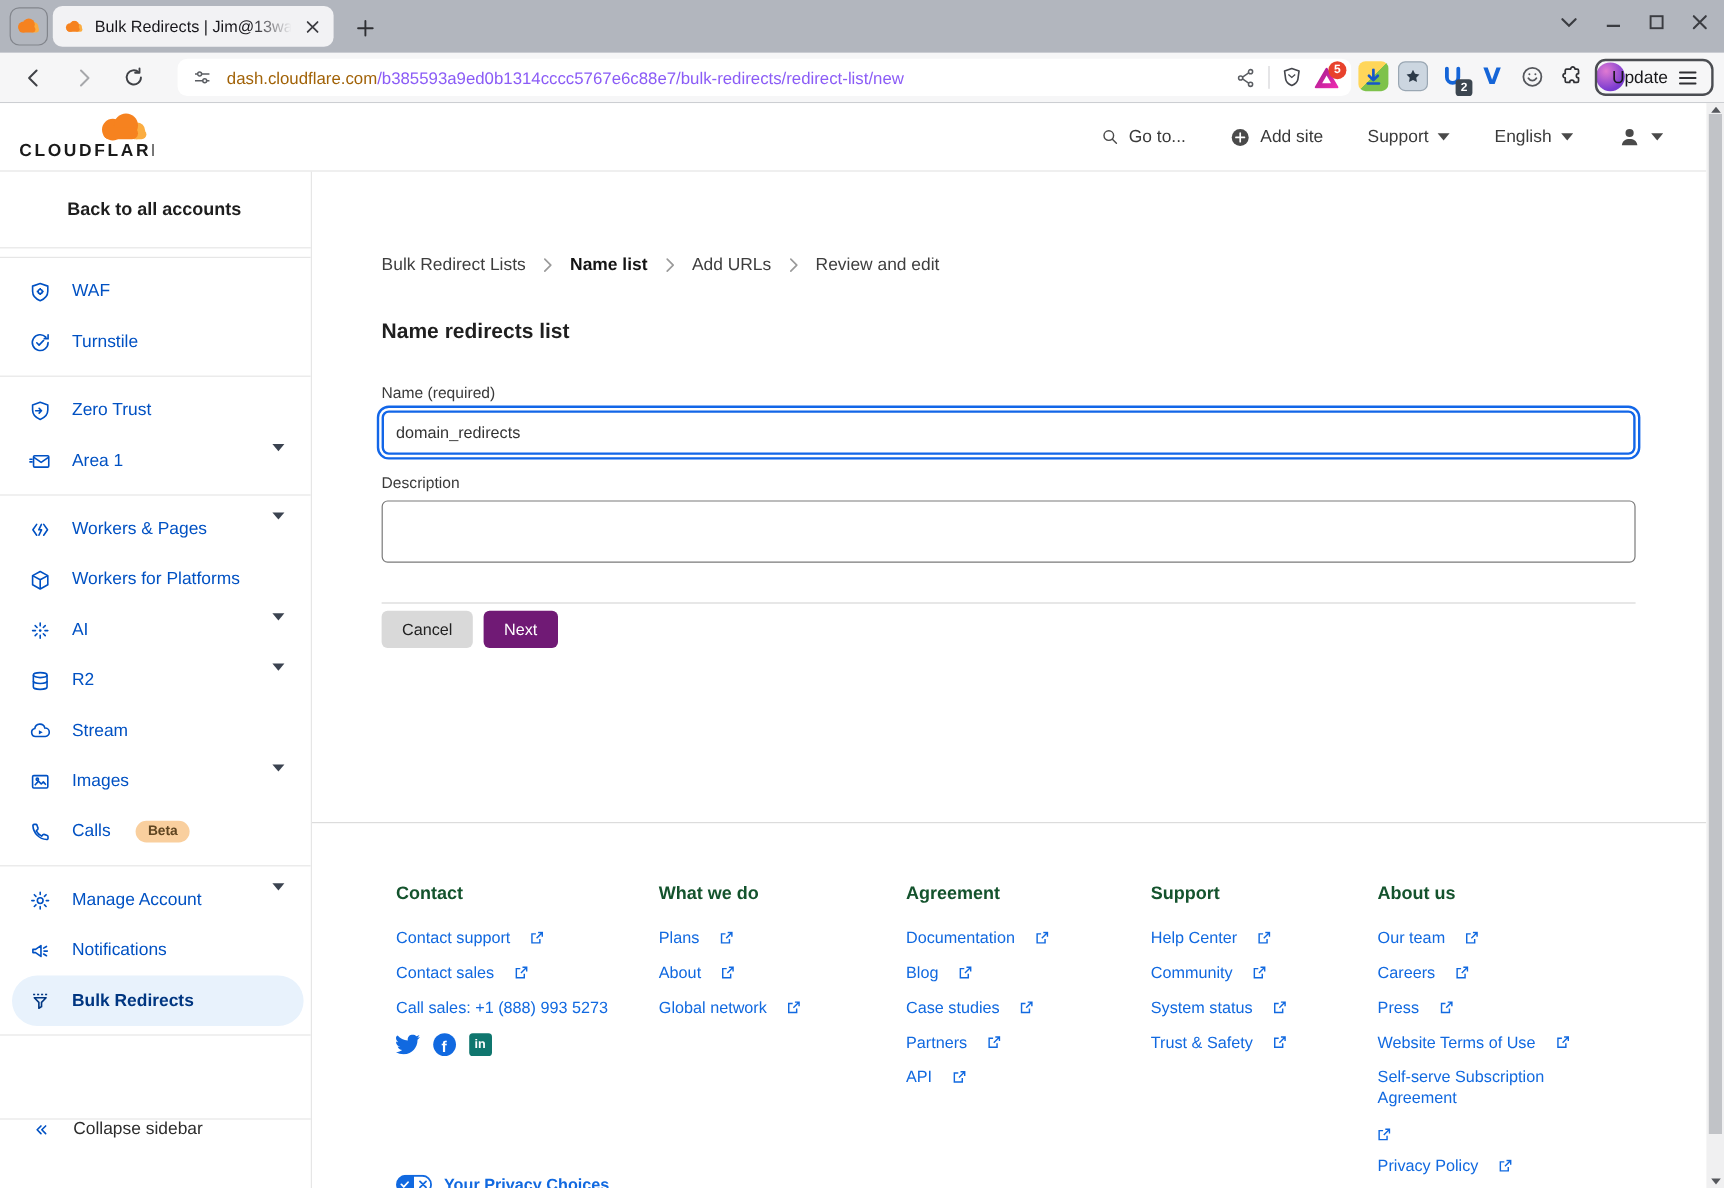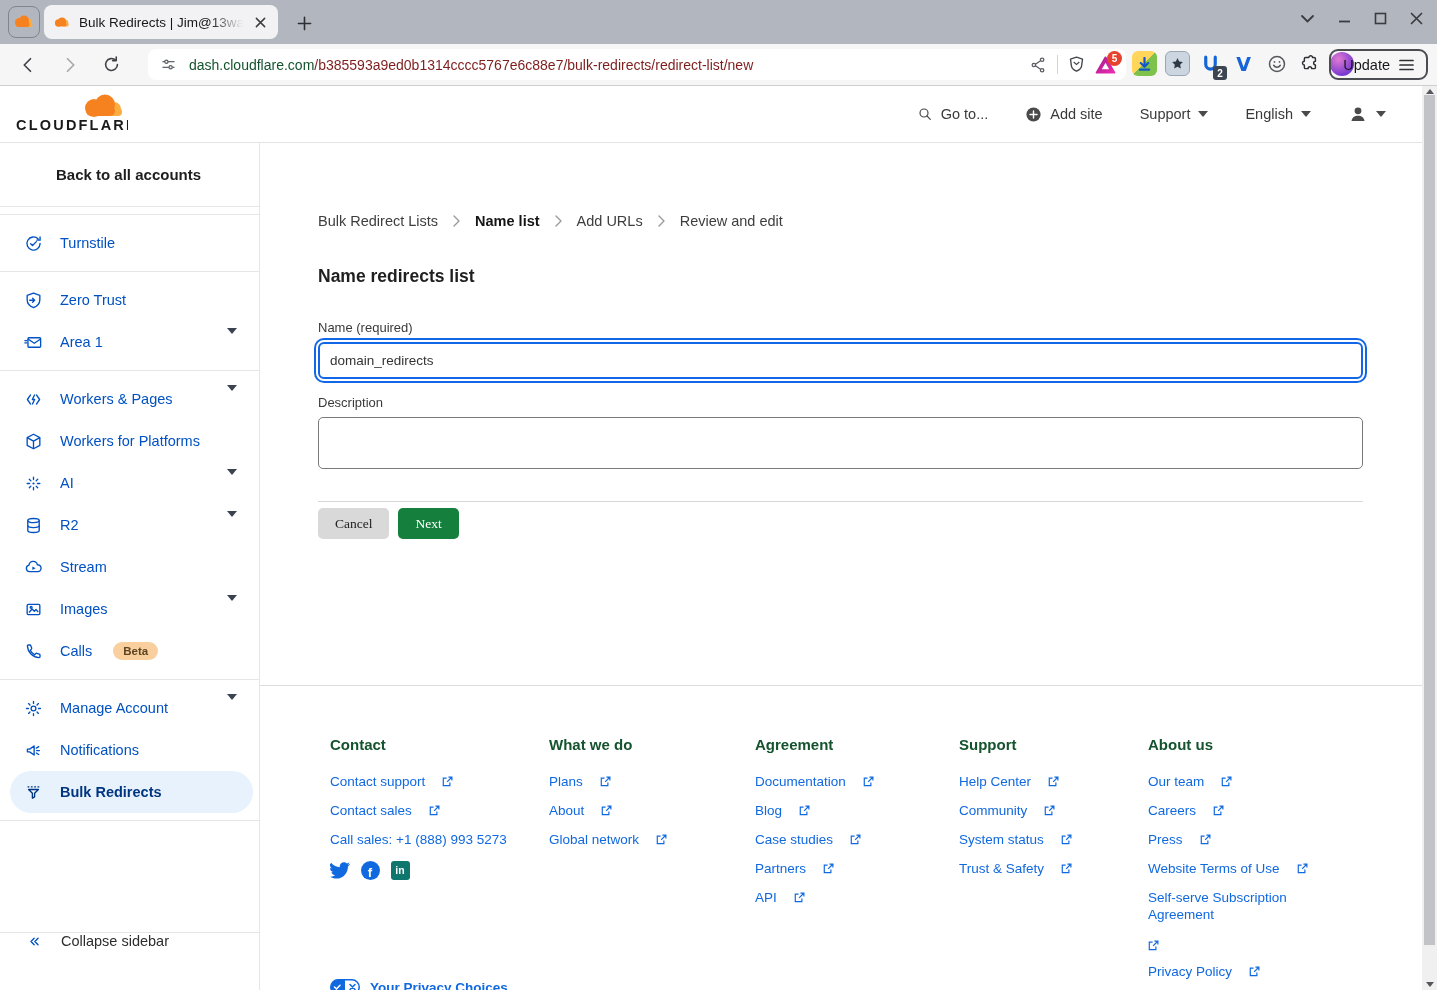--- a/index.html
+++ b/index.html
@@ -20,22 +20,22 @@
   .tab-close { width:18px; height:18px; display:flex; align-items:center; justify-content:center; border-radius:4px; cursor:pointer; }
   .newtab-btn { position:absolute; left:290px; top:9px; width:28px; height:28px; display:flex; align-items:center; justify-content:center; border-radius:6px; cursor:pointer; }
   .win-controls { position:absolute; right:14px; top:12px; display:flex; gap:23px; align-items:center; }
   .win-btn { cursor:pointer; display:flex; align-items:center; }
 
   .toolbar { position:absolute; top:44px; left:0; width:1437px; height:42px; background:#f6f6f7; border-bottom:1px solid #ccced2; }
   .nav-btns { position:absolute; left:12px; top:5px; display:flex; gap:11px; align-items:center; }
   .tool-btn { width:31px; height:31px; display:flex; align-items:center; justify-content:center; border-radius:6px; cursor:pointer; }
   .urlbar { position:absolute; left:148px; top:5px; width:978px; height:31px; background:#fff; border-radius:8px; display:flex; align-items:center; padding:0 10px 0 12px; }
   .url-text { margin-left:12px; font-size:14px; white-space:nowrap; overflow:hidden; flex:1; }
-  .url-host { color:#14532d; }
-  .url-path { color:#7f1d1d; }
+  .url-host { color:#a16207; }
+  .url-path { color:#8b5cf6; }
   .url-right { display:flex; align-items:center; gap:10px; }
   .vsep { width:1px; height:19px; background:#d4d4d7; }
   .badge-red { position:absolute; top:-5px; right:-6px; min-width:15px; height:15px; background:#e8422c; color:#fff; border-radius:8px; font-size:10px; font-weight:bold; display:flex; align-items:center; justify-content:center; padding:0 3px; }
   .badge-dark { position:absolute; bottom:-4px; right:-4px; width:14px; height:14px; background:#3c4650; color:#fff; border-radius:3px; font-size:10px; font-weight:bold; display:flex; align-items:center; justify-content:center; }
   .ext-strip { position:absolute; left:1132px; top:7px; display:flex; gap:8px; align-items:center; }
   .ext { position:relative; width:25px; height:25px; display:flex; align-items:center; justify-content:center; border-radius:6px; cursor:pointer; }
   .ext-dl { background:linear-gradient(135deg,#ffd65a 50%,#7ec24b 50%); }
   .ext-star { background:#ccd6e0; border:1px solid #9aa7b3; }
   .ext-v { color:#1565d8; font-size:19px; font-weight:bold; font-family:"DejaVu Sans",sans-serif; }
   .ext-avatar { background:radial-gradient(circle at 35% 30%, #e07ad2, #7a3bd0 70%); border-radius:50%; width:24px; height:24px; }
@@ -69,23 +69,23 @@
   .breadcrumb { display:flex; gap:15px; align-items:center; font-size:14.5px; color:#3e3e3e; }
   .crumb { cursor:pointer; }
   .crumb.current { font-weight:bold; color:#141414; cursor:default; }
   h1.page-title { margin:37px 0 0; font-size:17.5px; font-weight:bold; color:#1f1f1f; }
   .field-label { margin-top:33px; font-size:13px; color:#3a3a3a; }
   .text-input { margin-top:7px; width:100%; height:37px; border:1px solid #7a7a7a; border-radius:5px; font-size:13.5px; color:#333; padding:0 10px; font-family:"Liberation Sans",sans-serif; background:#fff; }
   .text-input.focused { border:2px solid #1266e8; outline:2px solid #1266e8; outline-offset:2px; border-radius:6px;padding-left:10px; }
   textarea.text-input { height:52px; resize:none; padding-top:7px; }
   .form-divider { margin-top:28px; height:1px; background:#d8d8d8; }
   .btn-row { margin-top:6px; display:flex; gap:9px; }
-  .btn { height:31px; border-radius:5px; font-size:13.5px; padding:0 17px; display:flex; align-items:center; border:none; cursor:pointer; font-family:Liberation Serif, serif; }
+  .btn { height:31px; border-radius:5px; font-size:13.5px; padding:0 17px; display:flex; align-items:center; border:none; cursor:pointer; font-family:Liberation Sans, sans-serif; }
   .btn-cancel { background:#d9d9d9; color:#222; }
-  .btn-next { background:#15803d; color:#fff; }
+  .btn-next { background:#701a75; color:#fff; }
 
   footer.cf-footer { padding:50px 10px 0 70px; display:flex; }
   .fcol { flex:none; }
   .fcol-0 { width:219px; } .fcol-1 { width:206px; } .fcol-2 { width:204px; } .fcol-3 { width:189px; } .fcol-4 { width:200px; }
   .fcol h3 { margin:0 0 20px; font-size:15px; font-weight:bold; color:#14532d; }
   .flink { display:flex; align-items:center; gap:17px; margin-bottom:12px; color:#1169e0; font-size:13.5px; line-height:17px; cursor:pointer; max-width:180px; flex-wrap:wrap; }
   .flink .lbl { max-width:160px; }
   .ext-ic { flex:none; color:#1169e0; }
   .social-row { display:flex; gap:10px; margin-top:4px; align-items:center; }
   .soc { width:20px; height:20px; display:flex; align-items:center; justify-content:center; cursor:pointer; }
@@ -327,20 +327,30 @@
     <aside class="sidebar">
       <div class="back-block">
         <span>Back to all accounts</span>
       </div>
       <div class="side-nav">
         <div class="nav-divider"></div>
 
         <div class="nav-item">
           <span class="icn">
               <svg width="19" height="19" viewBox="0 0 24 24" fill="none" stroke="currentColor" stroke-width="1.7">
+                <path d="M12 2.8l8 2.8v5.4c0 4.7-3.2 8.1-8 9.9-4.8-1.8-8-5.2-8-9.9V5.6z" stroke-linejoin="round"></path>
+                <circle cx="12" cy="11.3" r="2.2"></circle>
+                <path d="M12 7.6v1.4M12 13.6v1.4M8.3 11.3h1.4M14.3 11.3h1.4"></path>
+              </svg>
+            </span>
+          <span>WAF</span>
+        </div>
+        <div class="nav-item">
+          <span class="icn">
+              <svg width="19" height="19" viewBox="0 0 24 24" fill="none" stroke="currentColor" stroke-width="1.7">
                 <path d="M20.3 12a8.3 8.3 0 1 1-2.4-5.8M20.3 3.8v4h-4" stroke-linecap="round"></path>
                 <path d="M8.4 12.2l2.4 2.4 4.8-5" stroke-linecap="round" stroke-linejoin="round"></path>
               </svg>
             </span>
           <span>Turnstile</span>
         </div>
 
         <div class="nav-divider"></div>
 
         <div class="nav-item">

